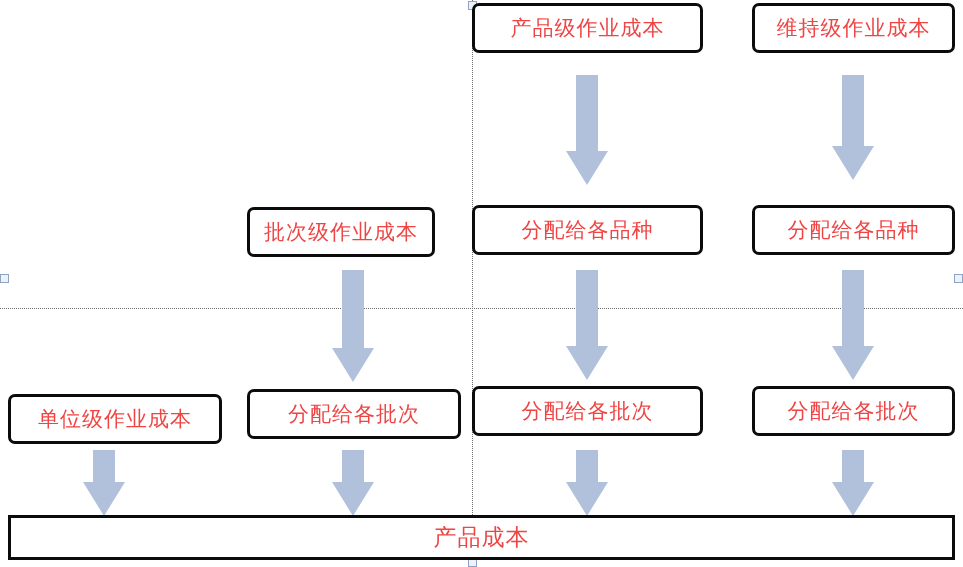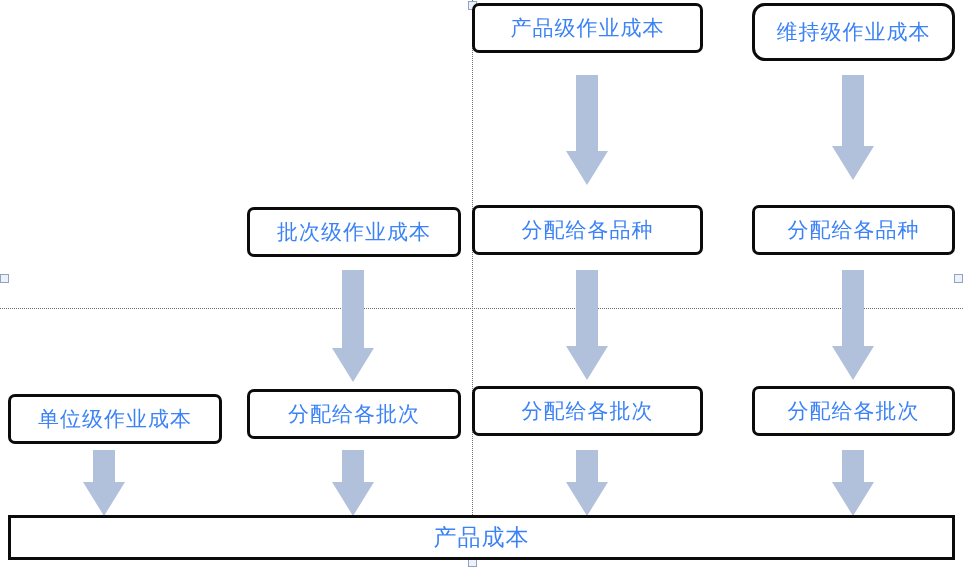--- a/index.html
+++ b/index.html
@@ -45,21 +45,21 @@
   
   .box {
     position: absolute;
     box-sizing: border-box;
     background: #ffffff;
     border: 3px solid #0b0b0b;
     border-radius: 7px;
     display: flex;
     align-items: center;
     justify-content: center;
-    color: #3b82f6;
+    color: #ef4444;
     font-size: 21px;
     letter-spacing: 1px;
     white-space: nowrap;
   }
   .box.square {
     border-radius: 0;
     border-width: 3px;
     font-size: 23px;
   }
 
@@ -131,24 +131,24 @@
         <svg width="42" height="66" viewBox="0 0 42 66">
           <polygon points="10,0 32,0 32,32 42,32 21,66 0,32 10,32" fill="#b1c1dc"></polygon>
         </svg>
       </div>
     </div>
 
   <div id="node-layer">
       <div class="box" style="left: 472px; top: 3px; width: 231px; height: 50px; border-color: rgb(11, 11, 11);">
         <span>产品级作业成本</span>
       </div>
-      <div class="box" style="left: 752px; top: 3px; width: 203px; height: 58px; border-color: rgb(11, 11, 11); border-radius: 13px;">
+      <div class="box" style="left: 752px; top: 3px; width: 203px; height: 50px; border-color: rgb(11, 11, 11);">
         <span>维持级作业成本</span>
       </div>
-      <div class="box" style="left: 247px; top: 207px; width: 214px; height: 50px; border-color: rgb(11, 11, 11);">
+      <div class="box" style="left: 247px; top: 207px; width: 188px; height: 50px; border-color: rgb(11, 11, 11);">
         <span>批次级作业成本</span>
       </div>
       <div class="box" style="left: 472px; top: 205px; width: 231px; height: 50px; border-color: rgb(11, 11, 11);">
         <span>分配给各品种</span>
       </div>
       <div class="box" style="left: 752px; top: 205px; width: 203px; height: 50px; border-color: rgb(11, 11, 11);">
         <span>分配给各品种</span>
       </div>
       <div class="box" style="left: 8px; top: 394px; width: 214px; height: 50px; border-color: rgb(11, 11, 11); align-items: center;">
         <span>单位级作业成本</span>

